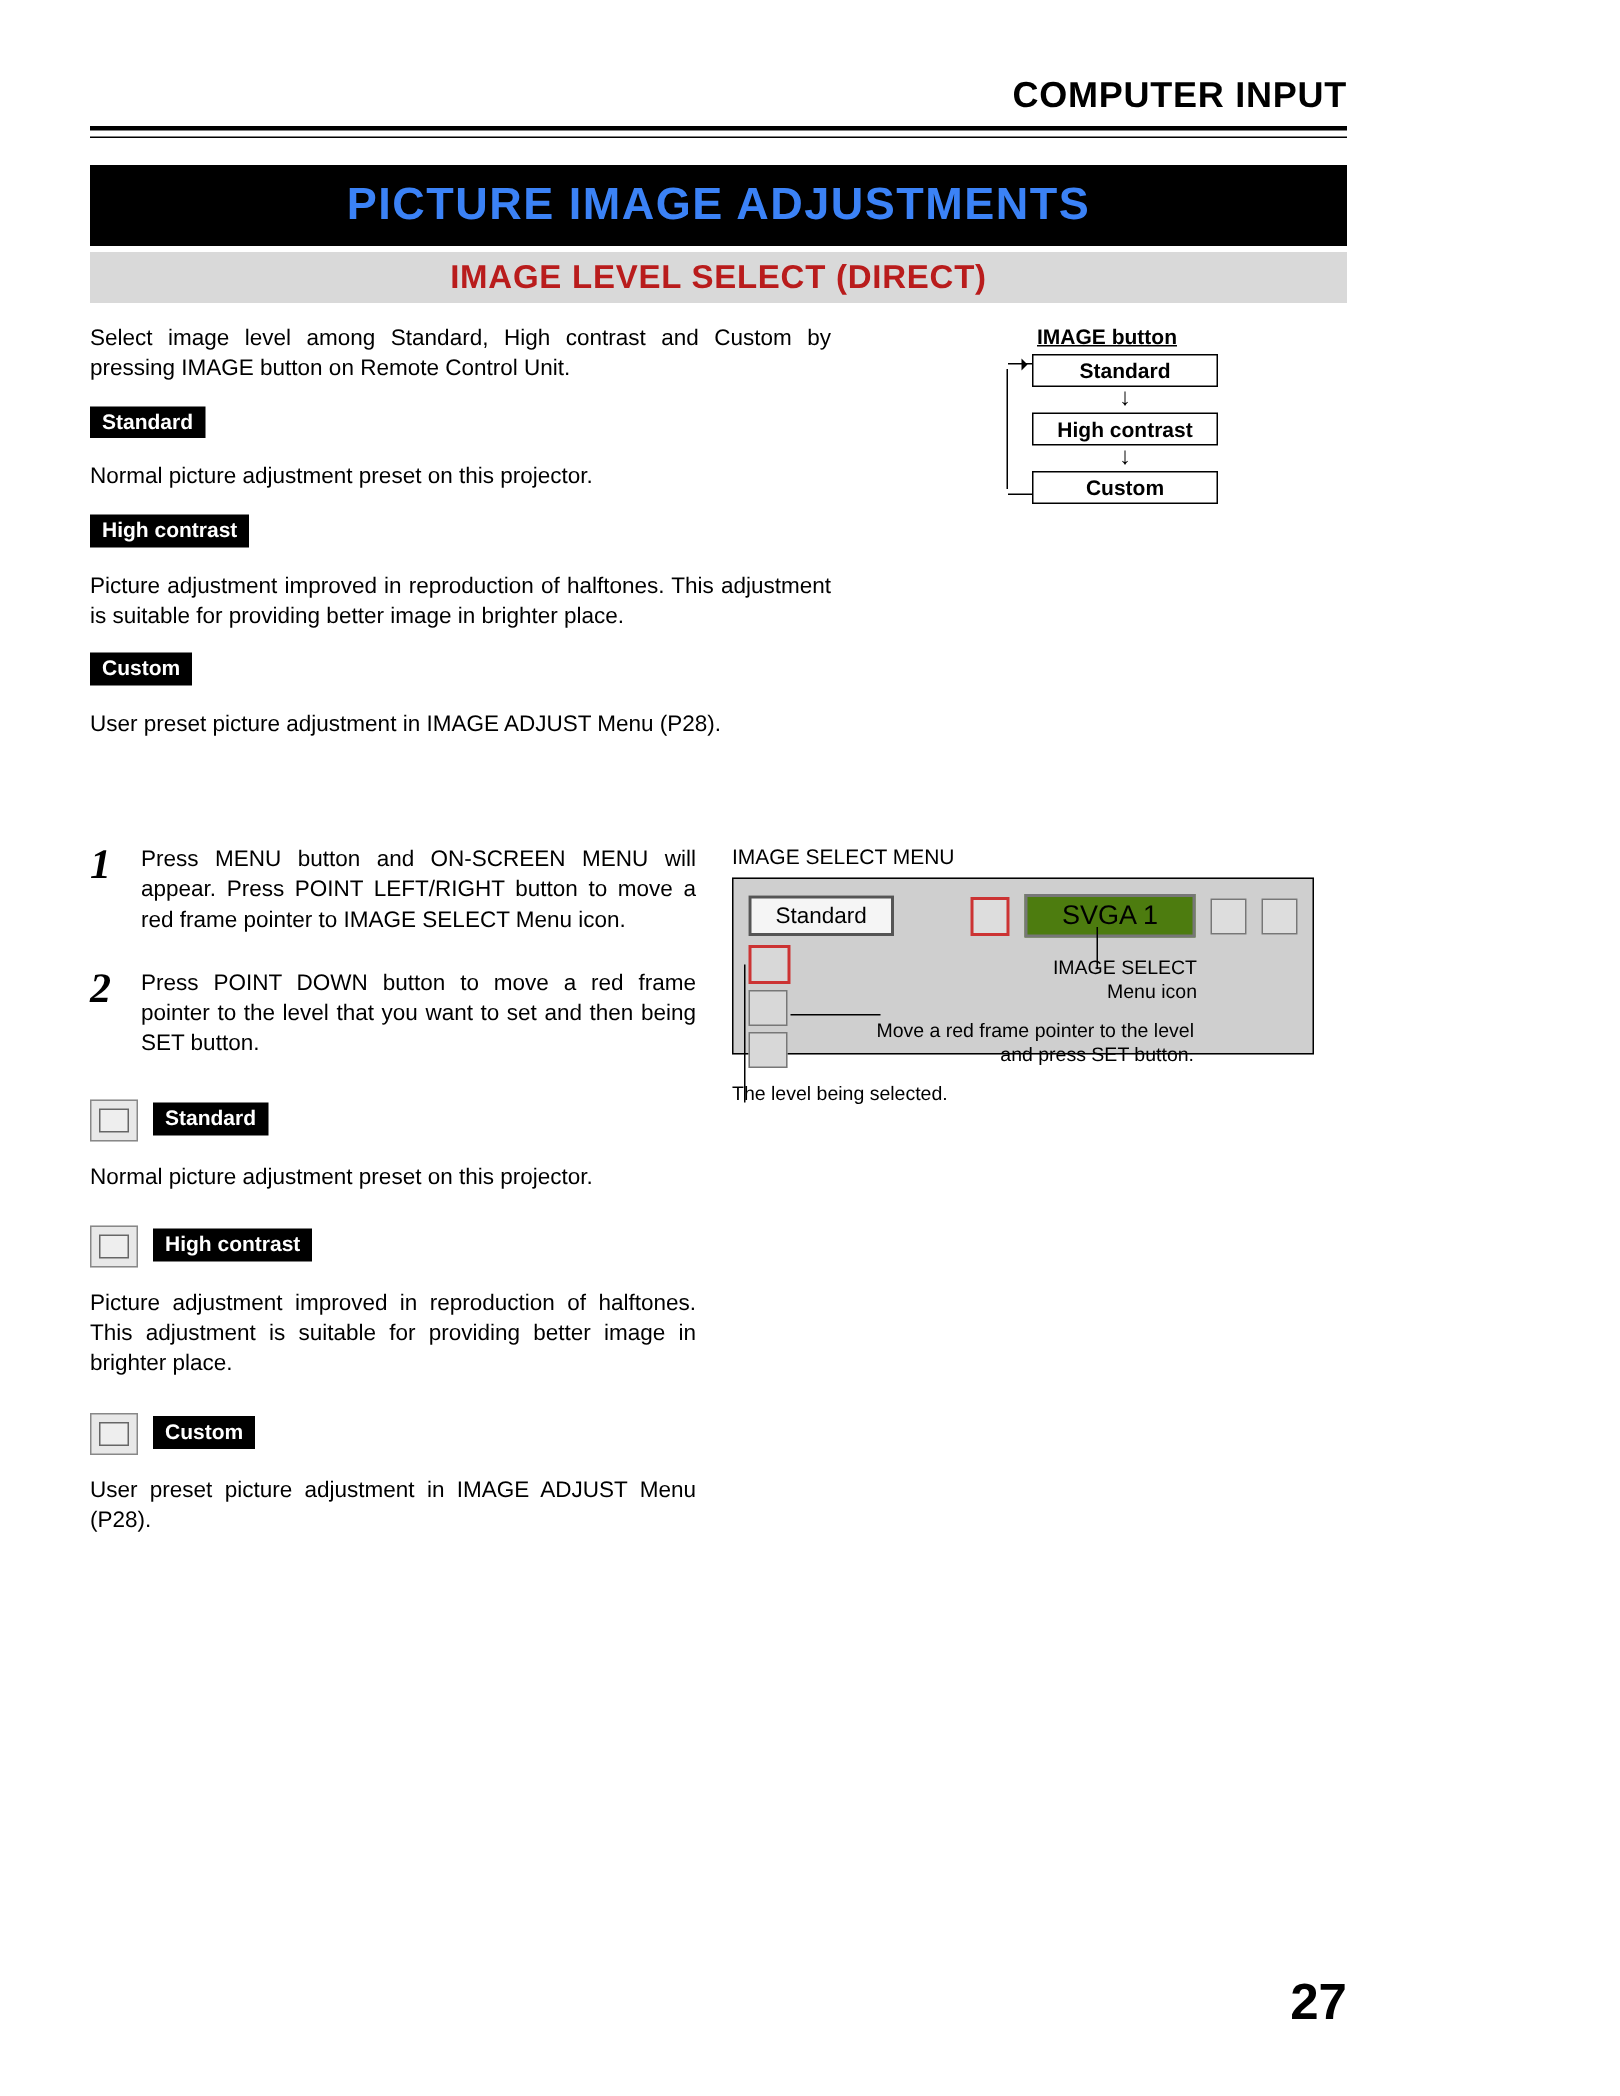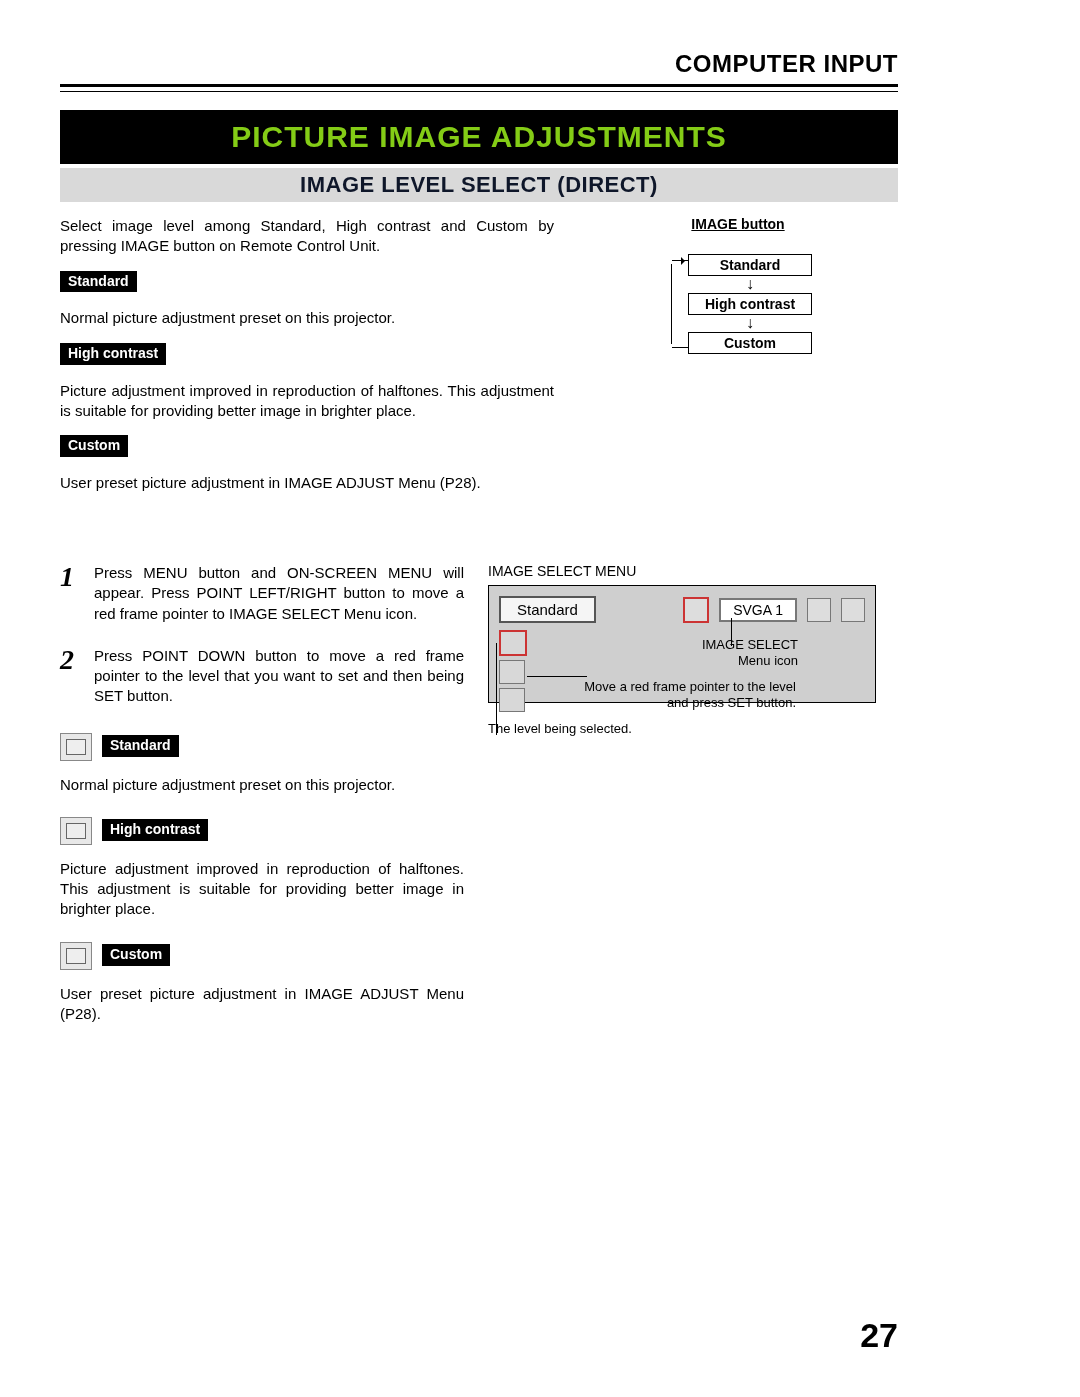--- a/index.html
+++ b/index.html
@@ -28,31 +28,31 @@
     border-top: 3px solid #000;
     margin: 2px 0 4px 0;
   }
   .hr-thin {
     border: none;
     border-top: 1px solid #000;
     margin: 0 0 18px 0;
   }
   .title-bar {
     background: #000;
-    color: #84cc16;
+    color: #3b82f6;
     font-size: 30px;
     font-weight: bold;
     text-align: center;
     padding: 10px 8px;
     letter-spacing: 1px;
     margin: 0 0 4px 0;
   }
   .sub-bar {
     background: #d9d9d9;
-    color: #0f172a;
+    color: #b91c1c;
     font-size: 22px;
     font-weight: bold;
     text-align: center;
     padding: 4px 6px;
     letter-spacing: 0.5px;
     margin: 0 0 14px 0;
   }
   .columns {
     display: flex;
     gap: 24px;
@@ -120,21 +120,21 @@
     width: 18px;
     height: 14px;
     border: 1px solid #666;
     background: #eee;
   }
   
   .flow {
     display: flex;
     flex-direction: column;
     align-items: center;
-    gap: 20px;
+    gap: 2px;
     margin: 0 auto;
     width: 190px;
   }
   .flow-title {
     font-weight: bold;
     font-size: 14px;
     text-decoration: underline;
     margin-bottom: 2px;
   }
   .flow-wrap {
@@ -229,23 +229,23 @@
     width: 22px;
     height: 22px;
     border: 1.5px solid #777;
     background: #ddd;
   }
   .shot-mini.sel {
     border: 2px solid #c33;
   }
   .shot-svga {
     border: 2px solid #777;
-    background: #ffffff;
-    padding: 2px 12px;
-    font-size: 14px;
+    background: #4d7c0f;
+    padding: 2px 23px;
+    font-size: 18px;
     font-family: Arial, sans-serif;
   }
   .shot-left-icons {
     position: absolute;
     left: 10px;
     top: 44px;
     display: flex;
     flex-direction: column;
     gap: 4px;
   }

